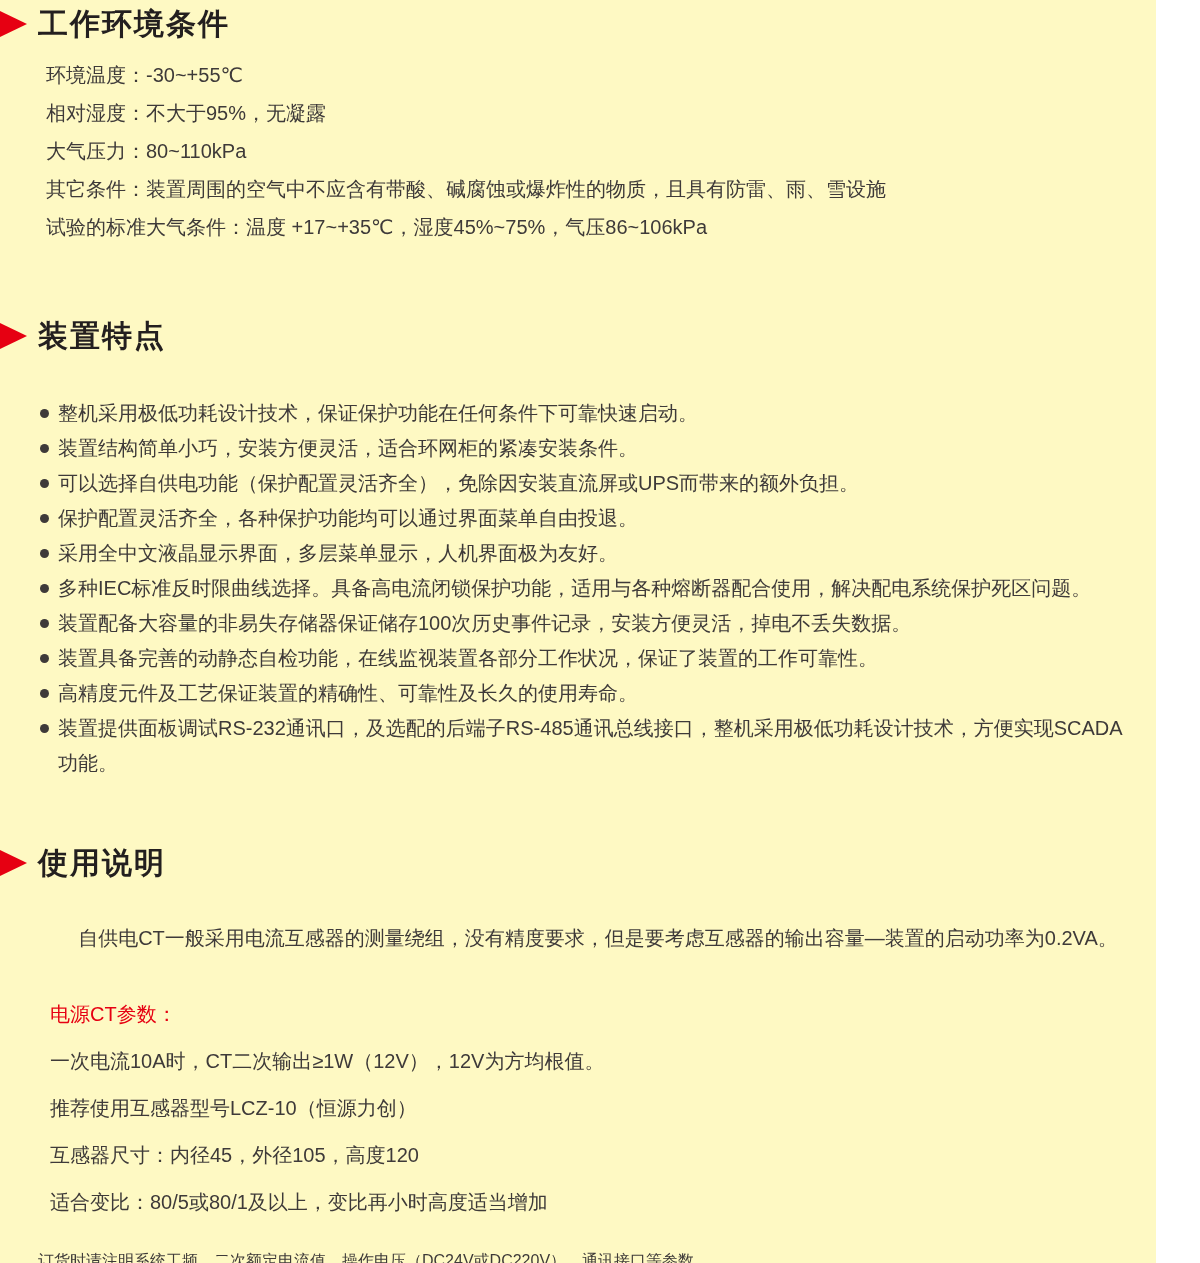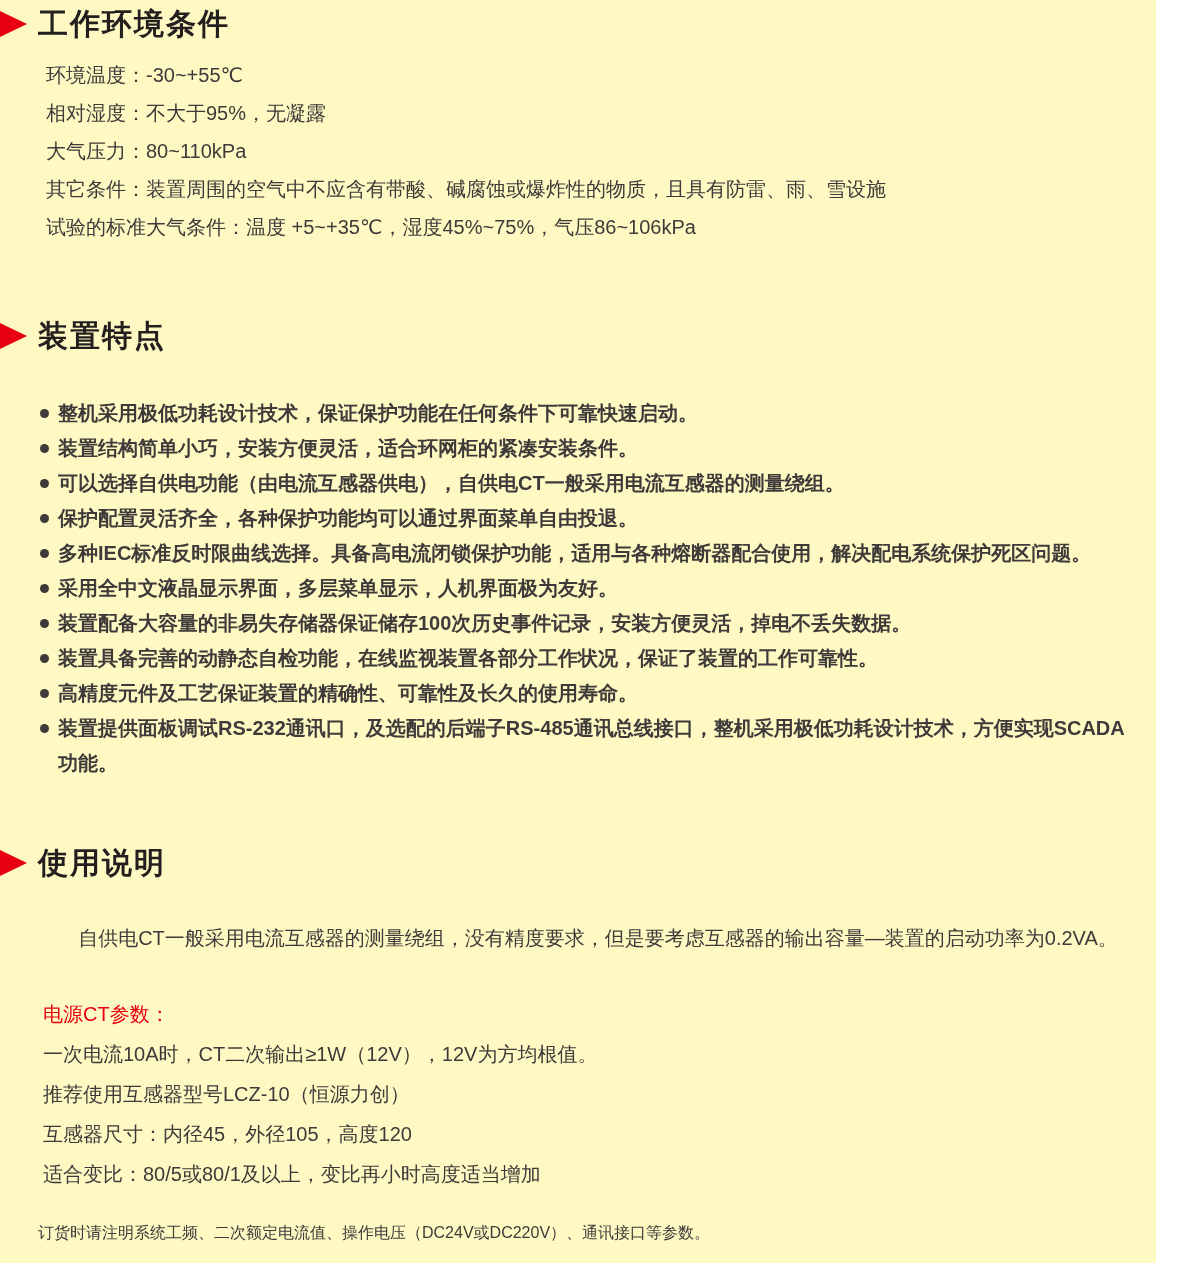--- a/index.html
+++ b/index.html
@@ -54,21 +54,20 @@
     margin:42px 0 0 40px;
     padding:0;
     width:1096px;
   }
   .features li{
     display:flex;
     align-items:flex-start;
     font-size:20px;
     line-height:35px;
     color:var(--body);
-    font-weight:bold;
   }
   .dot{
     flex:none;
     width:9px;height:9px;
     border-radius:50%;
     background:var(--body);
     margin:13px 9px 0 0;
   }
   
   .sec3{margin-top:64px;}
@@ -76,21 +75,21 @@
     margin:42px 0 0 40px;
     font-size:20px;
     line-height:30px;
     white-space:nowrap;
     text-align:center;
   }
   .ct-block{
     margin:44px 0 0 38px;
   }
   .ct-block p{
-    margin:5px;
+    margin:12px;
     font-size:20px;
     line-height:35px;
     white-space:nowrap;
   }
   .ct-label{color:var(--red);}
   .order-note{
     margin:26px 0 0 38px;
     font-size:16px;
     line-height:30px;
     white-space:nowrap;
@@ -104,53 +103,53 @@
   <section class="sec1">
     <div class="sec-header">
       <span class="tri"></span>
       <h2>工作环境条件</h2>
     </div>
     <div class="sec1-body">
       <p>环境温度：-30~+55℃</p>
       <p>相对湿度：不大于95%，无凝露</p>
       <p>大气压力：80~110kPa</p>
       <p>其它条件：装置周围的空气中不应含有带酸、碱腐蚀或爆炸性的物质，且具有防雷、雨、雪设施</p>
-      <p>试验的标准大气条件：温度 +5~+35℃，湿度45%~75%，气压86~106kPa</p>
+      <p>试验的标准大气条件：温度 +17~+35℃，湿度45%~75%，气压86~106kPa</p>
     </div>
   </section>
 
   <section class="sec2">
     <div class="sec-header">
       <span class="tri"></span>
       <h2>装置特点</h2>
     </div>
     <ul class="features">
       <li>
           <span class="dot"></span>
           <span>整机采用极低功耗设计技术，保证保护功能在任何条件下可靠快速启动。</span>
         </li>
       <li>
           <span class="dot"></span>
           <span>装置结构简单小巧，安装方便灵活，适合环网柜的紧凑安装条件。</span>
         </li>
       <li>
           <span class="dot"></span>
-          <span>可以选择自供电功能（由电流互感器供电），自供电CT一般采用电流互感器的测量绕组。</span>
+          <span>可以选择自供电功能（保护配置灵活齐全），免除因安装直流屏或UPS而带来的额外负担。</span>
         </li>
       <li>
           <span class="dot"></span>
           <span>保护配置灵活齐全，各种保护功能均可以通过界面菜单自由投退。</span>
         </li>
       <li>
           <span class="dot"></span>
-          <span>多种IEC标准反时限曲线选择。具备高电流闭锁保护功能，适用与各种熔断器配合使用，解决配电系统保护死区问题。</span>
+          <span>采用全中文液晶显示界面，多层菜单显示，人机界面极为友好。</span>
         </li>
       <li>
           <span class="dot"></span>
-          <span>采用全中文液晶显示界面，多层菜单显示，人机界面极为友好。</span>
+          <span>多种IEC标准反时限曲线选择。具备高电流闭锁保护功能，适用与各种熔断器配合使用，解决配电系统保护死区问题。</span>
         </li>
       <li>
           <span class="dot"></span>
           <span>装置配备大容量的非易失存储器保证储存100次历史事件记录，安装方便灵活，掉电不丢失数据。</span>
         </li>
       <li>
           <span class="dot"></span>
           <span>装置具备完善的动静态自检功能，在线监视装置各部分工作状况，保证了装置的工作可靠性。</span>
         </li>
       <li>

